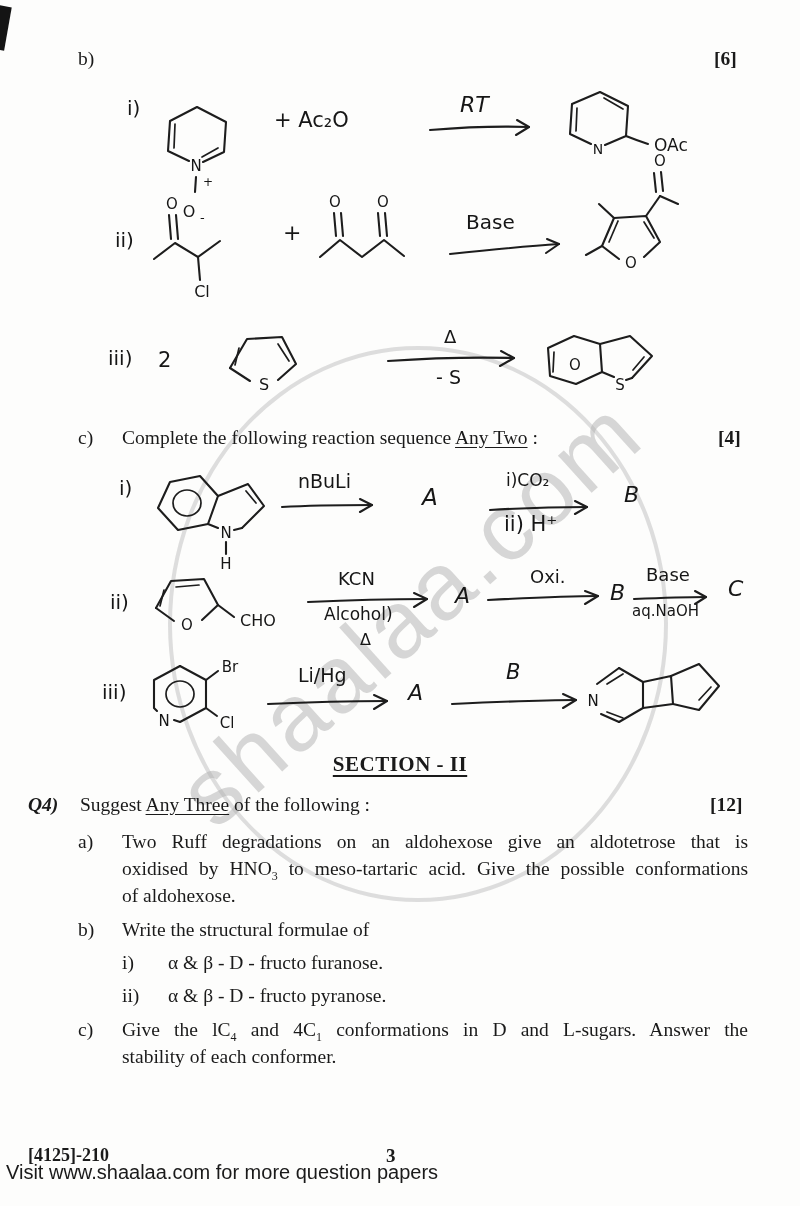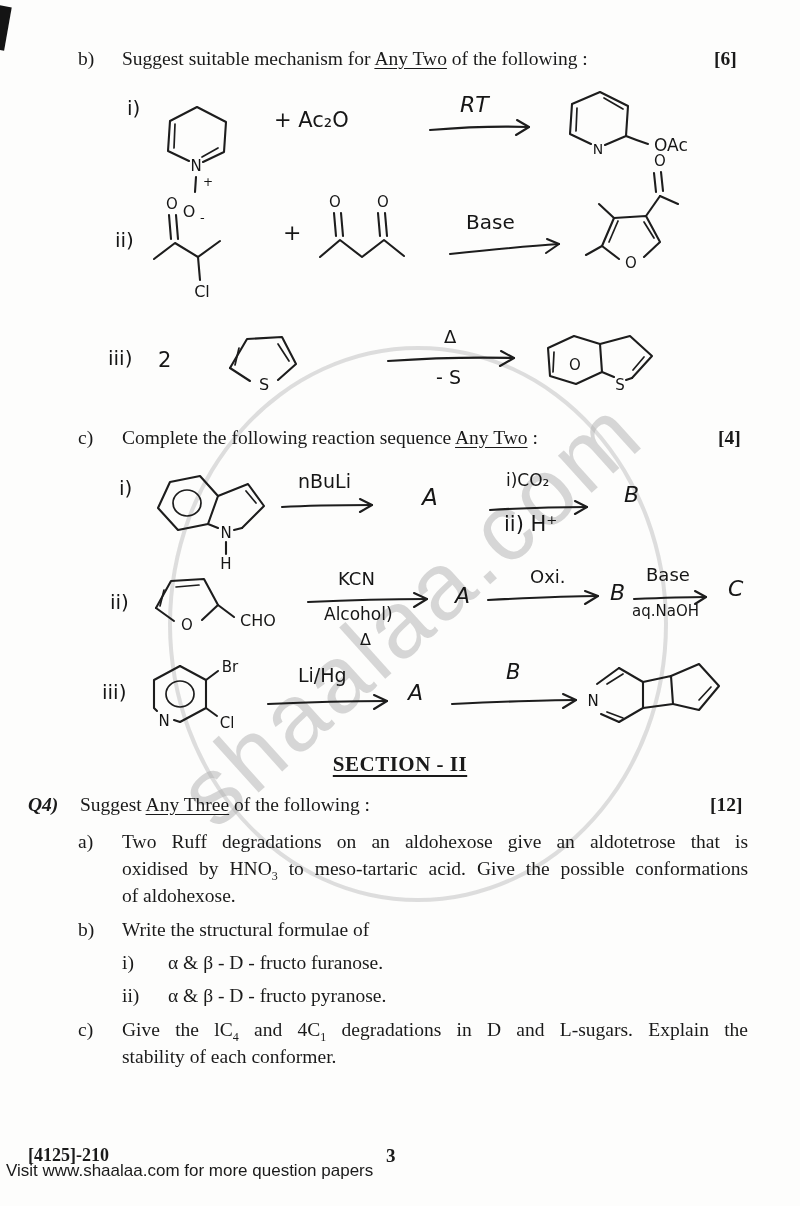--- a/index.html
+++ b/index.html
@@ -15,35 +15,34 @@
   .ink-thin{stroke:#1d1d1d;stroke-width:1.7;fill:none;stroke-linecap:round;}
   .svg-label{font-family:"DejaVu Sans",sans-serif;fill:#161616;}
   svg{overflow:visible;}
   .watermark-circle{border:4px solid rgba(200,200,200,0.6);border-radius:50%;}
   .watermark-text{font-family:"Liberation Sans",sans-serif;font-size:95px;letter-spacing:4px;
         color:rgba(175,175,175,0.5);text-align:center;line-height:120px;
         transform:rotate(-42deg);}
   .section-title{font-weight:bold;font-size:21px;text-decoration:underline;
         text-underline-offset:4px;letter-spacing:0.5px;}
   .q4label{font-weight:bold;font-style:italic;}
-  .footer-sans{font-family:"Liberation Sans",sans-serif;font-size:17px;white-space:nowrap;}
+  .footer-sans{font-family:"Liberation Sans",sans-serif;font-size:20px;white-space:nowrap;}
   sub{font-size:12px;}
   .artifact{background:#141414;}
 </style>
 </head>
 <body>
 
 <div class="page">
 
   <div class="artifact abs" style="left:-4px;top:6px;width:12px;height:44px;transform:rotate(10deg);"></div>
   <div class="watermark-circle abs" style="left:168px;top:346px;width:492px;height:548px;"></div>
   <div class="watermark-text abs" style="left:60px;top:552px;width:700px;height:120px;">shaalaa.com</div>
 
   <div class="ser abs" style="left:78px;top:45px;">b)</div>
-  <div class="ser abs" style="left:122px;top:45px;"><span>Suggest suitable mechanism for </span><span class="ul">Any Two</span><span> of the following :</span></div>
   <div class="ser abs bold" style="left:714px;top:45px;">[6]</div>
 
   <div class="abs" style="inset:0;">
     <div class="hw abs" style="left:127px;top:96px;font-size:20px;">i)</div>
     <svg class="abs" style="left:150px;top:93px;" width="100" height="135">
       <path class="ink" d="M39,68 L18,58 L20,28 L47,14 L76,29 L74,59 L53,69"></path>
       <line class="ink-thin" x1="25" y1="31" x2="24" y2="55"></line>
       <line class="ink-thin" x1="68" y1="55" x2="52" y2="64"></line>
       <text class="svg-label" x="46" y="78" font-size="15" text-anchor="middle">N</text>
       <line class="ink" x1="46" y1="84" x2="45" y2="99"></line>
@@ -249,20 +248,20 @@
   <div class="ser abs" style="left:122px;top:882px;">of aldohexose.</div>
 
   <div class="ser abs" style="left:78px;top:916px;">b)</div>
   <div class="ser abs" style="left:122px;top:916px;">Write the structural formulae of</div>
   <div class="ser abs" style="left:122px;top:949px;">i)</div>
   <div class="ser abs" style="left:168px;top:949px;">α &amp; β - D - fructo furanose.</div>
   <div class="ser abs" style="left:122px;top:982px;">ii)</div>
   <div class="ser abs" style="left:168px;top:982px;">α &amp; β - D - fructo pyranose.</div>
 
   <div class="ser abs" style="left:78px;top:1016px;">c)</div>
-  <div class="ser abs jline" style="left:122px;top:1016px;"><span>Give the lC</span><sub>4</sub><span> and 4C</span><sub>1</sub><span> degradations in D and L-sugars. Explain the</span></div>
+  <div class="ser abs jline" style="left:122px;top:1016px;"><span>Give the lC</span><sub>4</sub><span> and 4C</span><sub>1</sub><span> conformations in D and L-sugars. Answer the</span></div>
   <div class="ser abs" style="left:122px;top:1043px;">stability of each conformer.</div>
 
   <div class="ser abs bold" style="left:28px;top:1142px;font-size:18px;">[4125]-210</div>
   <div class="ser abs bold" style="left:386px;top:1142px;font-size:19px;">3</div>
   <div class="footer-sans abs" style="left:6px;top:1161px;">Visit www.shaalaa.com for more question papers</div>
 
 </div>
 
 </body></html>

